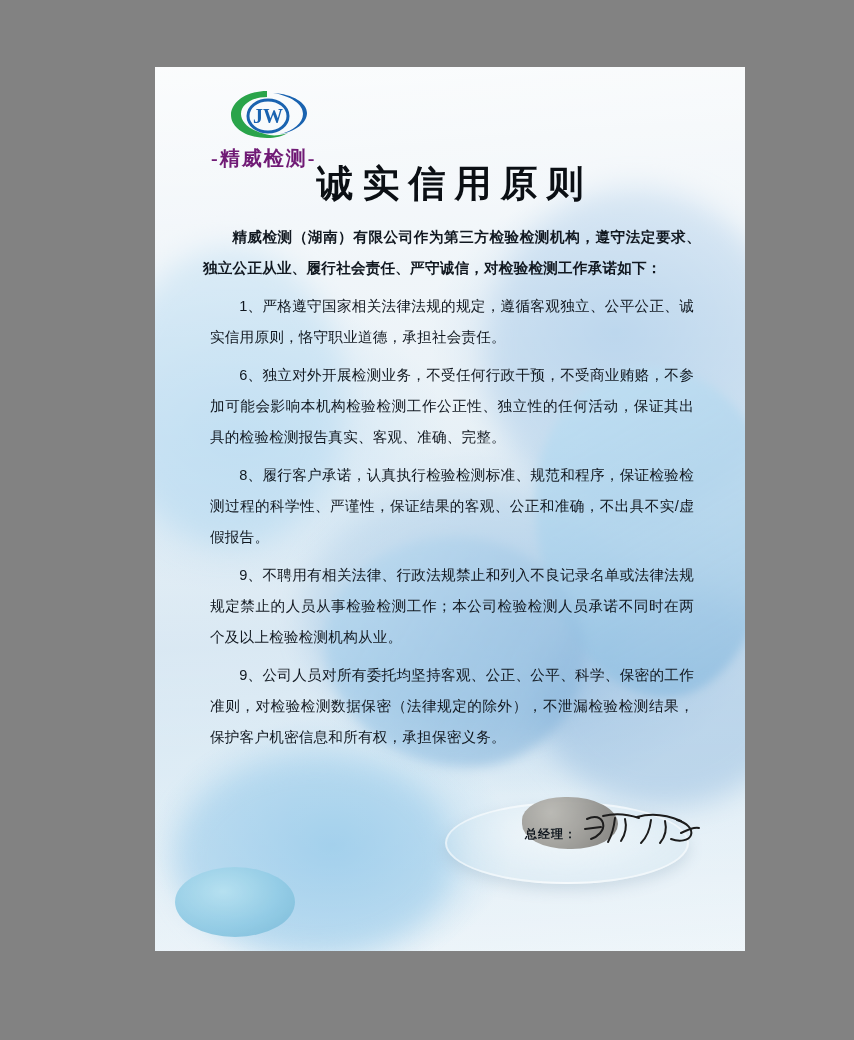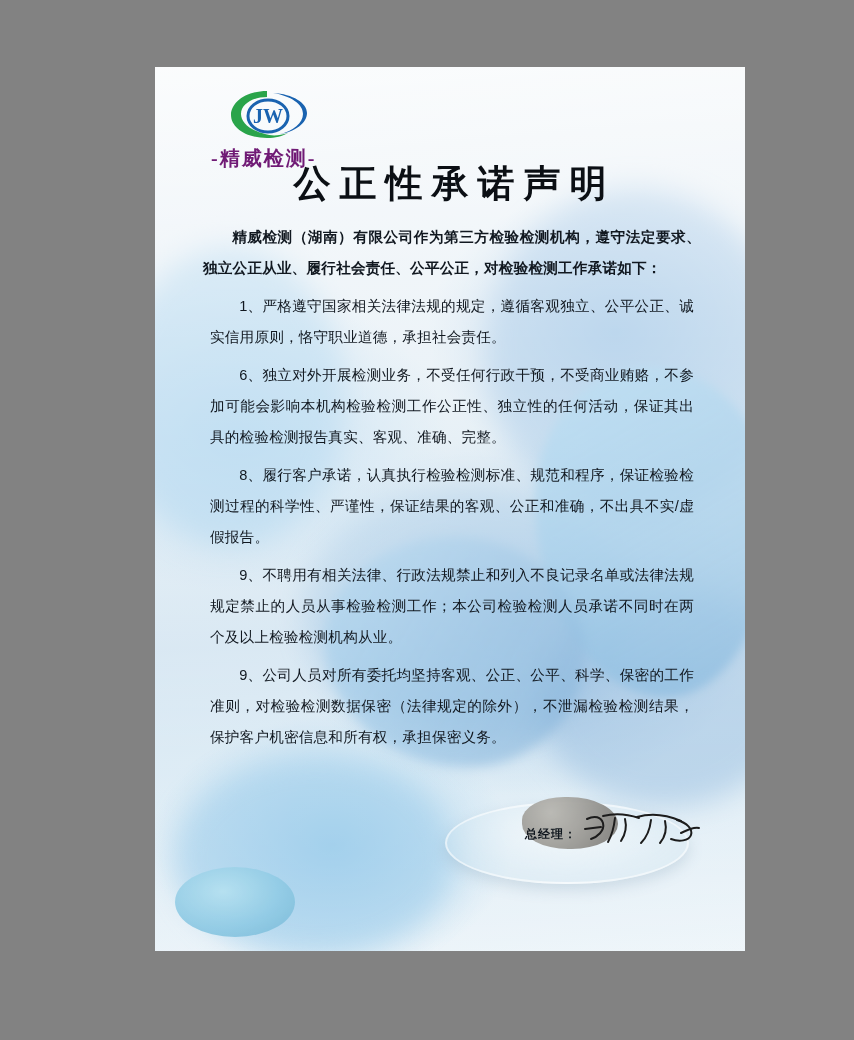--- a/index.html
+++ b/index.html
@@ -225,24 +225,24 @@
         <svg width="84" height="56" viewBox="0 0 84 56" xmlns="http://www.w3.org/2000/svg">
           <path d="M42 4 C20 4 6 16 6 28 C6 40 20 51 42 51 C50 51 58 49 63 46 C54 49 46 49 40 47 C24 43 16 35 16 27 C16 17 28 10 42 10 Z" fill="#2aa44a"></path>
           <path d="M48 6 C66 9 78 17 78 27 C78 36 68 44 55 47 C70 45 82 36 82 26 C82 16 68 7 48 6 Z" fill="#1a63b0"></path>
           <ellipse cx="43" cy="29" rx="20" ry="16" fill="none" stroke="#1a63b0" stroke-width="3"></ellipse>
           <text x="43" y="36" font-family="Liberation Serif, serif" font-size="20" font-weight="bold" text-anchor="middle" fill="#1a63b0">JW</text>
         </svg>
       </div>
       <div class="logo-text">-精威检测-</div>
     </div>
 
-    <div class="doc-title">公正性承诺声明</div>
+    <div class="doc-title">诚实信用原则</div>
 
     <div class="body-text">
-      <p class="lead">精威检测（湖南）有限公司作为第三方检验检测机构，遵守法定要求、独立公正从业、履行社会责任、公平公正，对检验检测工作承诺如下：</p>
+      <p class="lead">精威检测（湖南）有限公司作为第三方检验检测机构，遵守法定要求、独立公正从业、履行社会责任、严守诚信，对检验检测工作承诺如下：</p>
       <p class="clause">1、严格遵守国家相关法律法规的规定，遵循客观独立、公平公正、诚实信用原则，恪守职业道德，承担社会责任。</p>
       <p class="clause">6、独立对外开展检测业务，不受任何行政干预，不受商业贿赂，不参加可能会影响本机构检验检测工作公正性、独立性的任何活动，保证其出具的检验检测报告真实、客观、准确、完整。</p>
       <p class="clause">8、履行客户承诺，认真执行检验检测标准、规范和程序，保证检验检测过程的科学性、严谨性，保证结果的客观、公正和准确，不出具不实/虚假报告。</p>
       <p class="clause">9、不聘用有相关法律、行政法规禁止和列入不良记录名单或法律法规规定禁止的人员从事检验检测工作；本公司检验检测人员承诺不同时在两个及以上检验检测机构从业。</p>
       <p class="clause">9、公司人员对所有委托均坚持客观、公正、公平、科学、保密的工作准则，对检验检测数据保密（法律规定的除外），不泄漏检验检测结果，保护客户机密信息和所有权，承担保密义务。</p>
     </div>
 
     <div class="sign-row">
       <span class="sign-label">总经理：</span>
       <span class="sign-mark">

